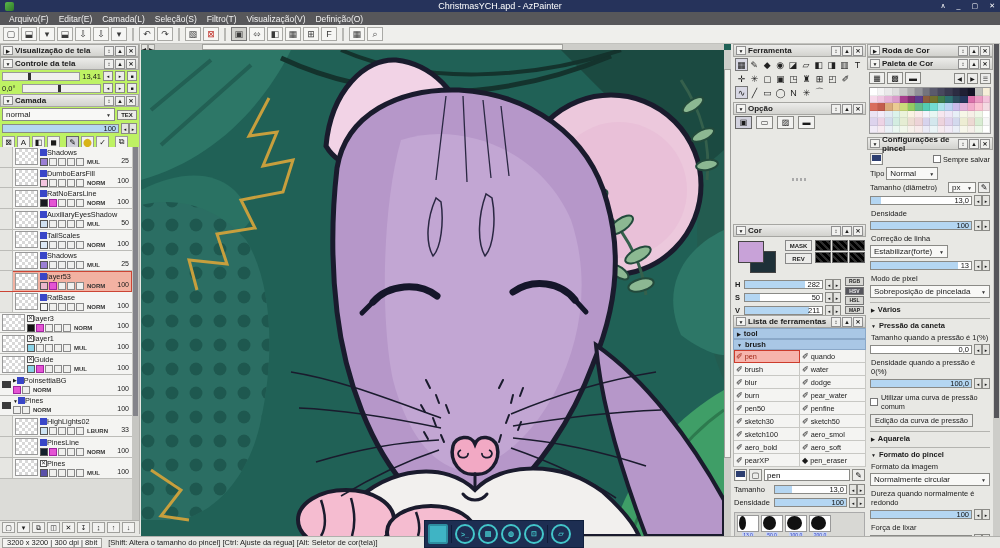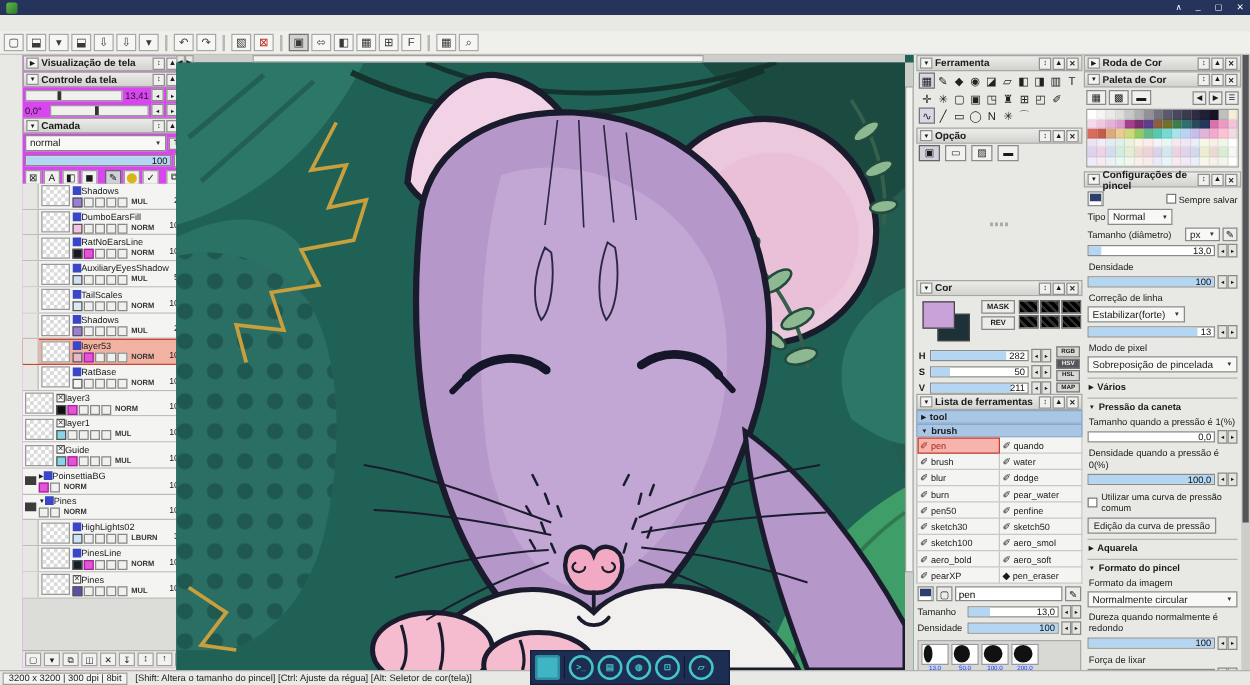--- a/index.html
+++ b/index.html
@@ -26,21 +26,21 @@
 .slider{position:relative;height:9px;border:1px solid #8a8a86;background:#fff;flex:1;min-width:0}
 .slider .fill{position:absolute;left:0;top:0;bottom:0;background:#b4d6f2}
 .slider .val{position:absolute;right:2px;top:-1px;bottom:0;display:flex;align-items:center;font-size:7.5px;color:#111}
 .spins{display:flex;flex:none}
 .spin{width:8px;height:11px;border:1px solid #8a8a86;background:#e4e4e0;font-size:5px;display:flex;align-items:center;justify-content:center}
 .dropdown{height:13px;border:1px solid #8a8a86;background:#f8f8f6;display:flex;align-items:center;padding:0 3px;font-size:8px}
 .dda{margin-left:auto;font-size:5px;color:#333}
 .check{width:8px;height:8px;border:1px solid #777;background:#fff;flex:none}
 .clabel{font-size:7.5px;margin:3px 0 1px 1px}
 
-#leftcol{position:absolute;left:18px;top:44px;width:140px;height:490px;background:#d946ef;border-right:1px solid #b0b0ac}
+#leftcol{position:absolute;left:0;top:44px;width:140px;height:490px;background:#bef264;border-right:1px solid #b0b0ac}
 .row{display:flex;align-items:center;gap:2px;padding:1px 2px}
 .hslider{position:relative;height:9px;border:1px solid #999;background:#f0f0ee;flex:1}
 .hslider .hnd{position:absolute;top:0;bottom:0;width:3px;background:#333}
 .mbtn{width:10px;height:10px;border:1px solid #8a8a86;background:#ececea;font-size:5px;display:flex;align-items:center;justify-content:center}
 .tgl{width:13px;height:12px;border:1px solid #9a9a96;background:#f2f2f0;font-size:8px;display:flex;align-items:center;justify-content:center}
 .tgl.pressed{background:#cfcfd8;border-color:#666}
 .tgl.mgap{margin-left:4px}
 #llist{position:absolute;left:0;top:103px;right:0;bottom:14px;background:#dcdcd8;overflow:hidden}
 .lrows{position:absolute;left:0;top:0;right:7px;bottom:0}
 .lscroll{position:absolute;right:0;top:0;width:7px;bottom:0;background:#c6c6c2}
@@ -140,29 +140,40 @@
 .dico.dsq{border-radius:2px;background:#3fb4c4;border-color:#2e8ea0}
 .dsep{width:1px;height:18px;background:#0e1c38;flex:none}
 </style>
 </head>
 <body>
 
 <div id="app">
 
   <div class="titlebar">
     <span class="appicon"></span>
+    <span class="title">ChristmasYCH.apd - AzPainter</span>
     <span class="wctl">
 
     <span>∧</span>
         <span>_</span>
         <span>▢</span>
         <span>✕</span>
       </span>
   </div>
 
+  <div class="menubar">
+
+  <span class="menu-item">Arquivo(F)</span>
+      <span class="menu-item">Editar(E)</span>
+      <span class="menu-item">Camada(L)</span>
+      <span class="menu-item">Seleção(S)</span>
+      <span class="menu-item">Filtro(T)</span>
+      <span class="menu-item">Visualização(V)</span>
+      <span class="menu-item">Definição(O)</span>
+    </div>
 
   <div class="toolbar">
 
   <span class="tbtn">▢</span>
       <span class="tbtn">⬓</span>
       <span class="tbtn">▾</span>
       <span class="tbtn">⬓</span>
       <span class="tbtn">⇩</span>
       <span class="tbtn">⇩</span>
       <span class="tbtn">▾</span>

